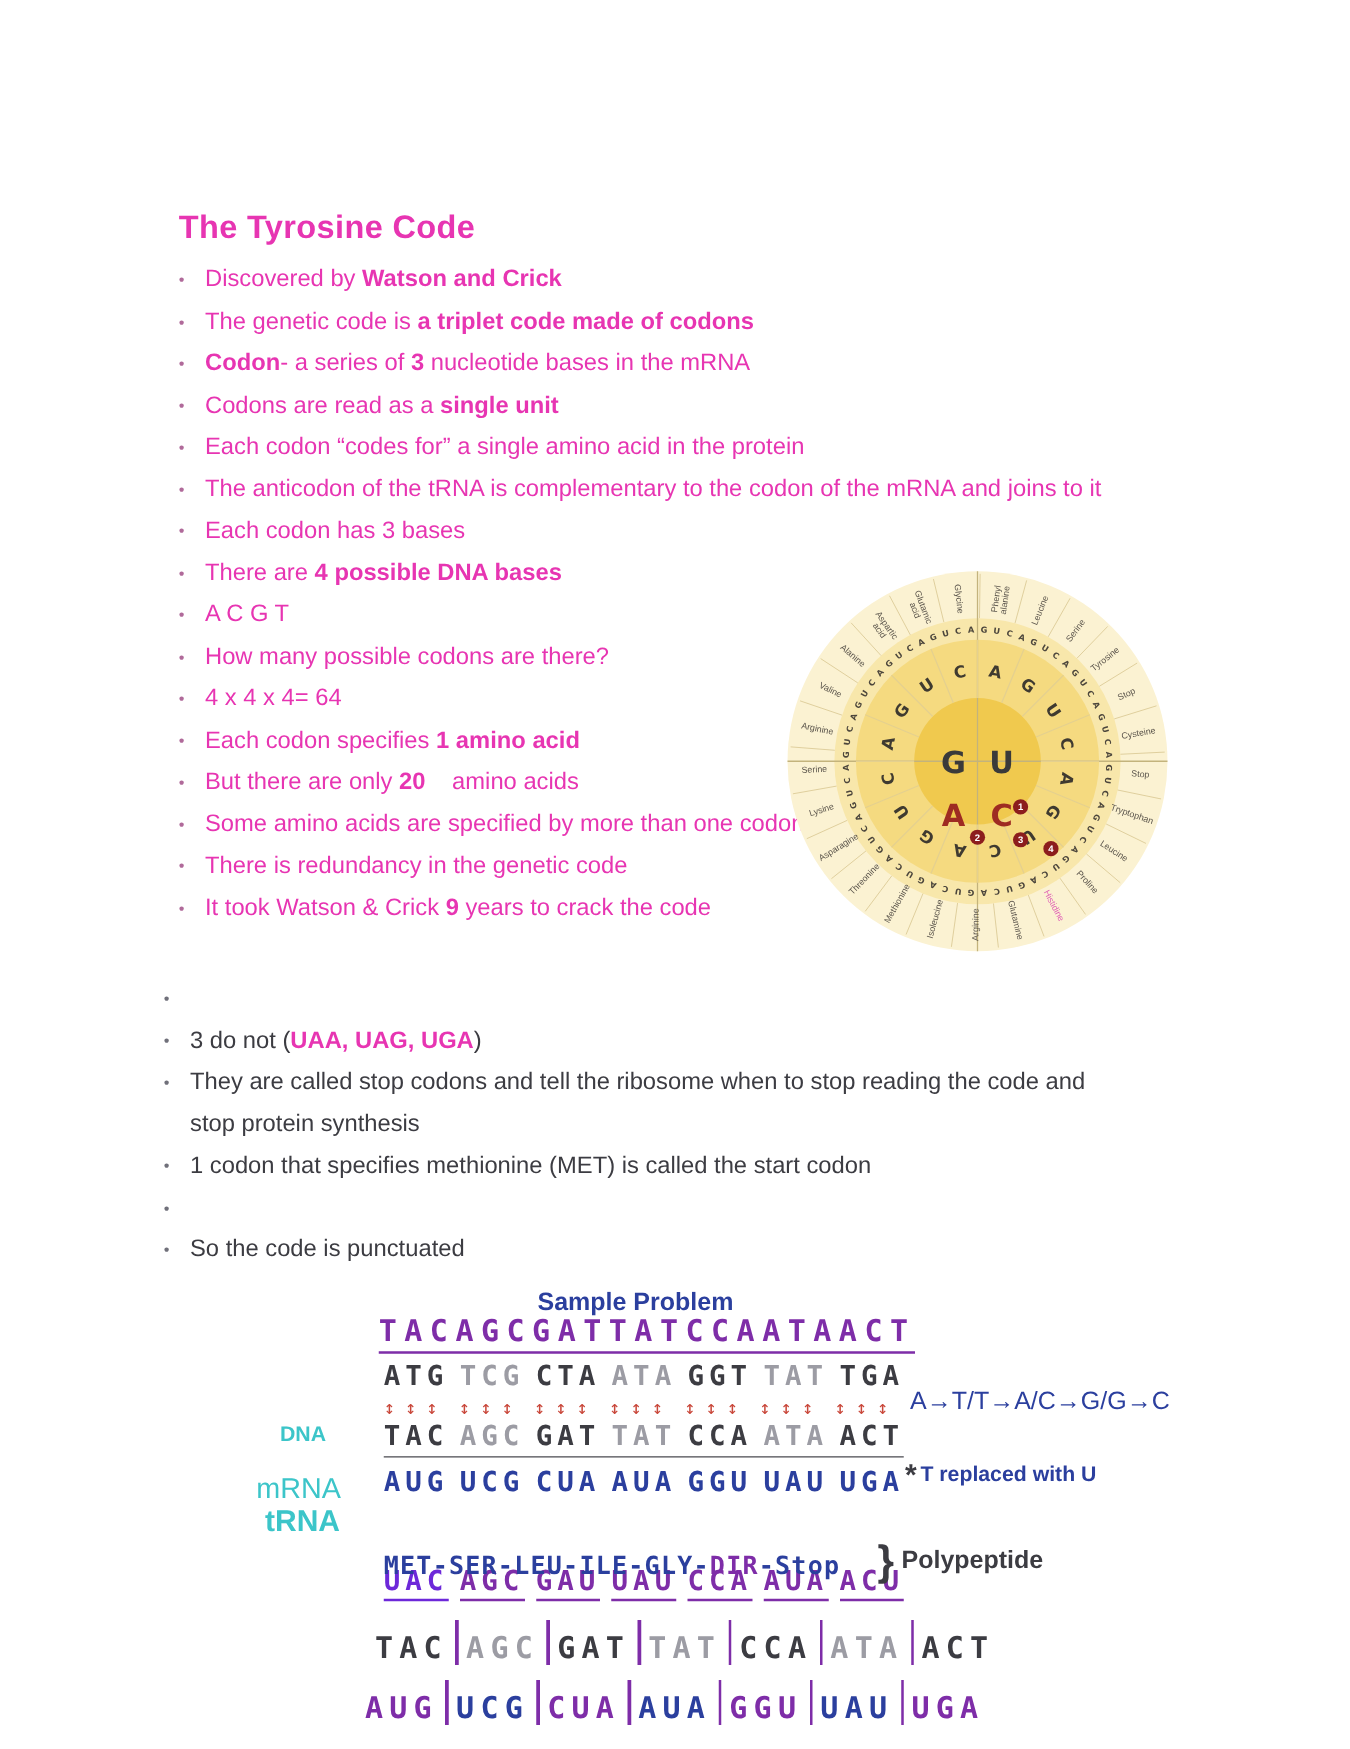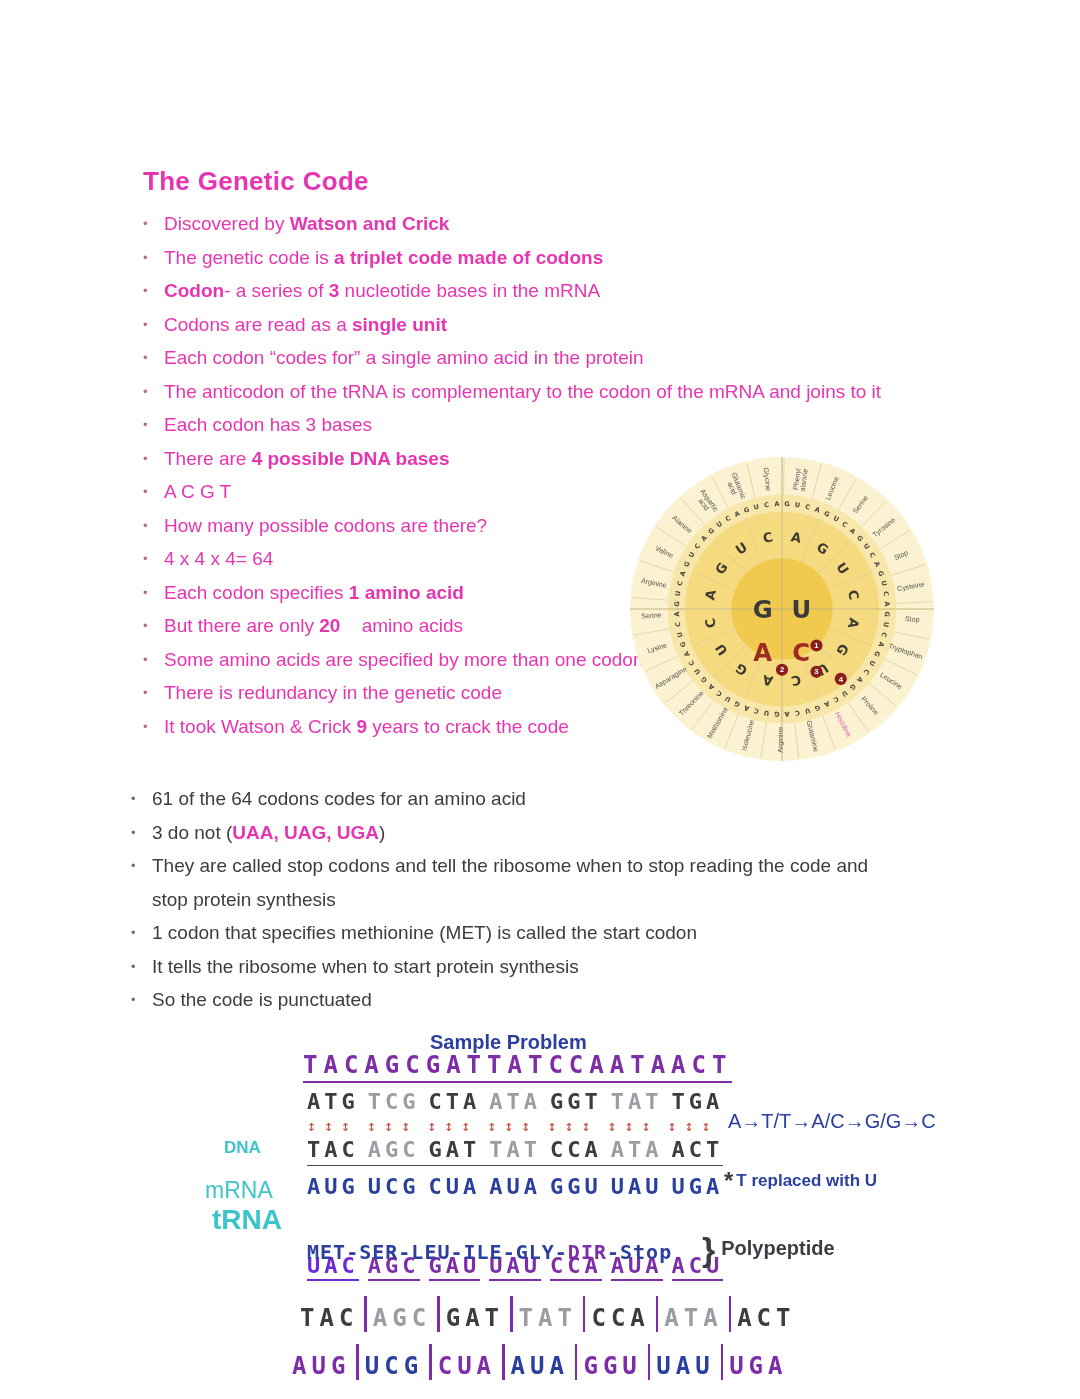--- a/index.html
+++ b/index.html
@@ -26,34 +26,34 @@
   #row-dna1{left:307px;top:1089px;font-weight:700}
   #row-arrows{left:307px;top:1117px;font-size:15px;letter-spacing:8px;gap:9px}
   #row-dna2{left:307px;top:1137px;font-weight:700;padding-bottom:3px;border-bottom:1.5px solid #4a4a50}
   #row-mrna{left:307px;top:1174px;font-weight:700}
   #row-trna{left:307px;top:1205px;font-weight:700}
   #row-trna .codon{border-bottom:2.5px solid currentColor;padding-bottom:1px}
   #row-pep{left:307px;top:1240px;font-family:"DejaVu Sans Mono",monospace;font-size:20px;
     font-weight:700;letter-spacing:1px;white-space:nowrap}
   #lbl-dna{left:224px;top:1138px;font-size:17px;font-weight:700}
   #lbl-mrna{left:205px;top:1177px;font-size:23px;font-weight:400}
-  #lbl-trna{left:212px;top:1204px;font-size:28px;font-weight:700}
+  #lbl-trna{left:212px;top:1204px;font-size:24px;font-weight:700}
   #ann-pairing{left:728px;top:1110px;font-size:20px;font-weight:400}
   #ann-replaced{left:724px;top:1167px;font-size:17px;font-weight:700;white-space:nowrap}
   #ann-replaced .star{font-size:24px;margin-right:3px;vertical-align:-3px}
   #ann-poly{left:702px;top:1230px;white-space:nowrap}
   #ann-poly .brace{font-size:34px;font-weight:700;vertical-align:-6px}
   #ann-poly .ptxt{font-size:20px;font-weight:700;margin-left:6px}
   #row-b1{left:300px;top:1296px;font-size:24px;letter-spacing:5px;font-weight:700;gap:5px}
   #row-b2{left:292px;top:1344px;font-size:24px;letter-spacing:5px;font-weight:700;gap:5px}
 </style>
 </head>
 <body>
 
-<div class="abs" id="title" style="color: rgb(231, 53, 178);">The Genetic Code</div>
+<div class="abs" id="title" style="color: rgb(231, 53, 178);">The Tyrosine Code</div>
 
 <div class="abs notes" id="pink-notes">
     <div class="note-line">
       <span class="dot" style="color: rgb(176, 106, 154);">•</span>
       <span><span style="color: rgb(231, 53, 178);">Discovered by </span><span class="b" style="color: rgb(231, 53, 178);">Watson and Crick</span></span>
     </div>
     <div class="note-line">
       <span class="dot" style="color: rgb(176, 106, 154);">•</span>
       <span><span style="color: rgb(231, 53, 178);">The genetic code is </span><span class="b" style="color: rgb(231, 53, 178);">a triplet code made of codons</span></span>
     </div>
@@ -282,37 +282,35 @@
       <circle cx="186" cy="214" r="6" fill="#8c1d1d"></circle>
       <text x="186" y="216.6" text-anchor="middle" font-size="7.5" font-weight="bold" fill="#ffffff">3</text>
       <circle cx="210" cy="221" r="6" fill="#8c1d1d"></circle>
       <text x="210" y="223.6" text-anchor="middle" font-size="7.5" font-weight="bold" fill="#ffffff">4</text>
     </svg>
 </div>
 
 <div class="abs notes" id="black-notes">
     <div class="note-line">
       <span class="dot" style="color: rgb(112, 112, 122);">•</span>
-      <span><span style="color: rgb(60, 60, 66);">61 of the 64 codons codes for an amino acid</span></span>
     </div>
     <div class="note-line">
       <span class="dot" style="color: rgb(112, 112, 122);">•</span>
       <span><span style="color: rgb(60, 60, 66);">3 do not (</span><span class="b" style="color: rgb(231, 53, 178);">UAA, UAG, UGA</span><span style="color: rgb(60, 60, 66);">)</span></span>
     </div>
     <div class="note-line">
       <span class="dot" style="color: rgb(112, 112, 122);">•</span>
       <span><span style="color: rgb(60, 60, 66);">They are called stop codons and tell the ribosome when to stop reading the code and stop protein synthesis</span></span>
     </div>
     <div class="note-line">
       <span class="dot" style="color: rgb(112, 112, 122);">•</span>
       <span><span style="color: rgb(60, 60, 66);">1 codon that specifies methionine (MET) is called the start codon</span></span>
     </div>
     <div class="note-line">
       <span class="dot" style="color: rgb(112, 112, 122);">•</span>
-      <span><span style="color: rgb(60, 60, 66);">It tells the ribosome when to start protein synthesis</span></span>
     </div>
     <div class="note-line">
       <span class="dot" style="color: rgb(112, 112, 122);">•</span>
       <span><span style="color: rgb(60, 60, 66);">So the code is punctuated</span></span>
     </div>
   </div>
 
 <div class="abs" id="sp-title" style="color: rgb(43, 63, 158);">Sample Problem</div>
 <div class="abs" id="row-template" style="color: rgb(126, 45, 168);">TACAGCGATTATCCAATAACT</div>
 <div class="abs codon-row" id="row-dna1">

